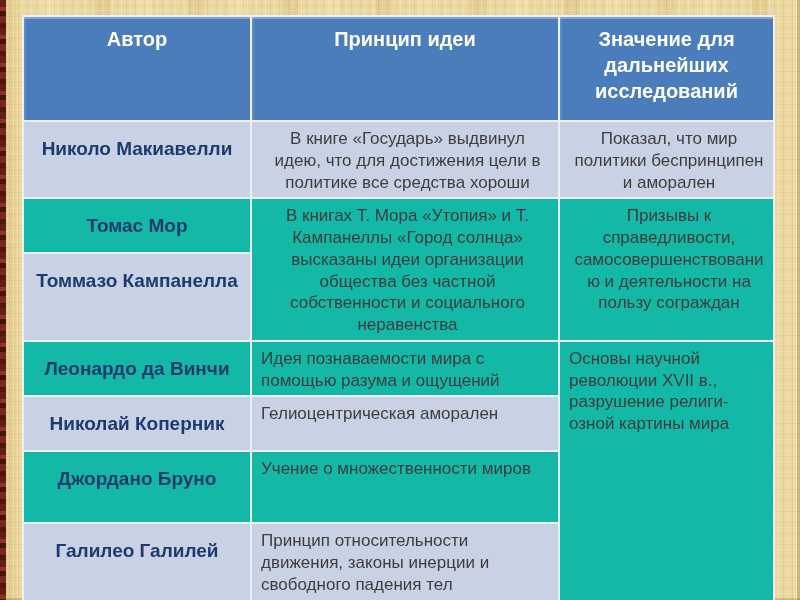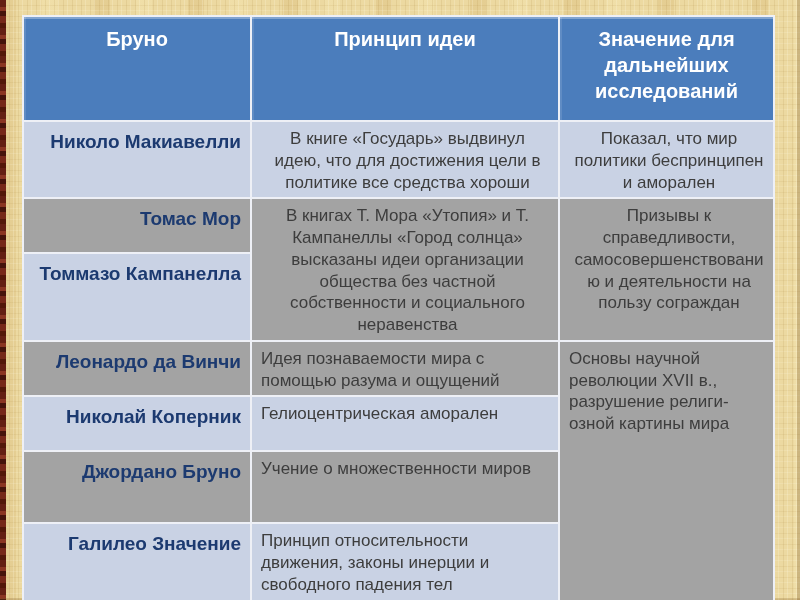--- a/index.html
+++ b/index.html
@@ -67,46 +67,46 @@
     font-size: 17px;
     color: #3d3d3d;
     padding: 6px 9px 4px 9px;
     line-height: 1.28;
     overflow-wrap: break-word;
   }
   td.author {
     font-weight: bold;
     color: #1c3a70;
     font-size: 19px;
-    text-align: right;
-    padding-top: 8px;
+    text-align: center;
+    padding-top: 15px;
   }
   .bg-lav   { background: #c9d2e4; }
-  .bg-light { background: #a3a3a3; }
+  .bg-light { background: #14b8a6; }
   .txt-c { text-align: center; padding-left: 14px; }
   .txt-l { text-align: left; margin-top: 8px; }
 </style>
 </head>
 <body>
 
 <div class="slide-bg"></div>
 <div class="frame-left"></div>
 <div class="frame-right"></div>
 <div class="frame-bottom"></div>
 
 <table class="main">
   <colgroup>
     <col style="width:228px">
     <col style="width:308px">
     <col style="width:215px">
   </colgroup>
 
   <tbody>
       <tr style="height:105px">
-    <th>Бруно</th>
+    <th>Автор</th>
     <th>Принцип идеи</th>
     <th>Значение для дальнейших исследований</th>
   </tr>
 
   <tr style="height:75px">
     <td class="author bg-lav">Николо Макиавелли</td>
     <td class="bg-lav txt-c">В книге «Государь» выдвинул идею, что для достижения цели в политике все средства хороши</td>
     <td class="bg-lav txt-c">Показал, что мир политики беспринципен и аморален</td>
   </tr>
 
@@ -130,17 +130,17 @@
     <td class="author bg-lav">Николай Коперник</td>
     <td class="bg-lav txt-l">Гелиоцентрическая аморален</td>
   </tr>
 
   <tr style="height:72px">
     <td class="author bg-light">Джордано Бруно</td>
     <td class="bg-light txt-l">Учение о множественности миров</td>
   </tr>
 
   <tr style="height:70px">
-    <td class="author bg-lav">Галилео Значение</td>
+    <td class="author bg-lav">Галилео Галилей</td>
     <td class="bg-lav txt-l">Принцип относительности движения, законы инерции и свободного падения тел</td>
   </tr>
 </tbody>
   </table>
 
 </body></html>

